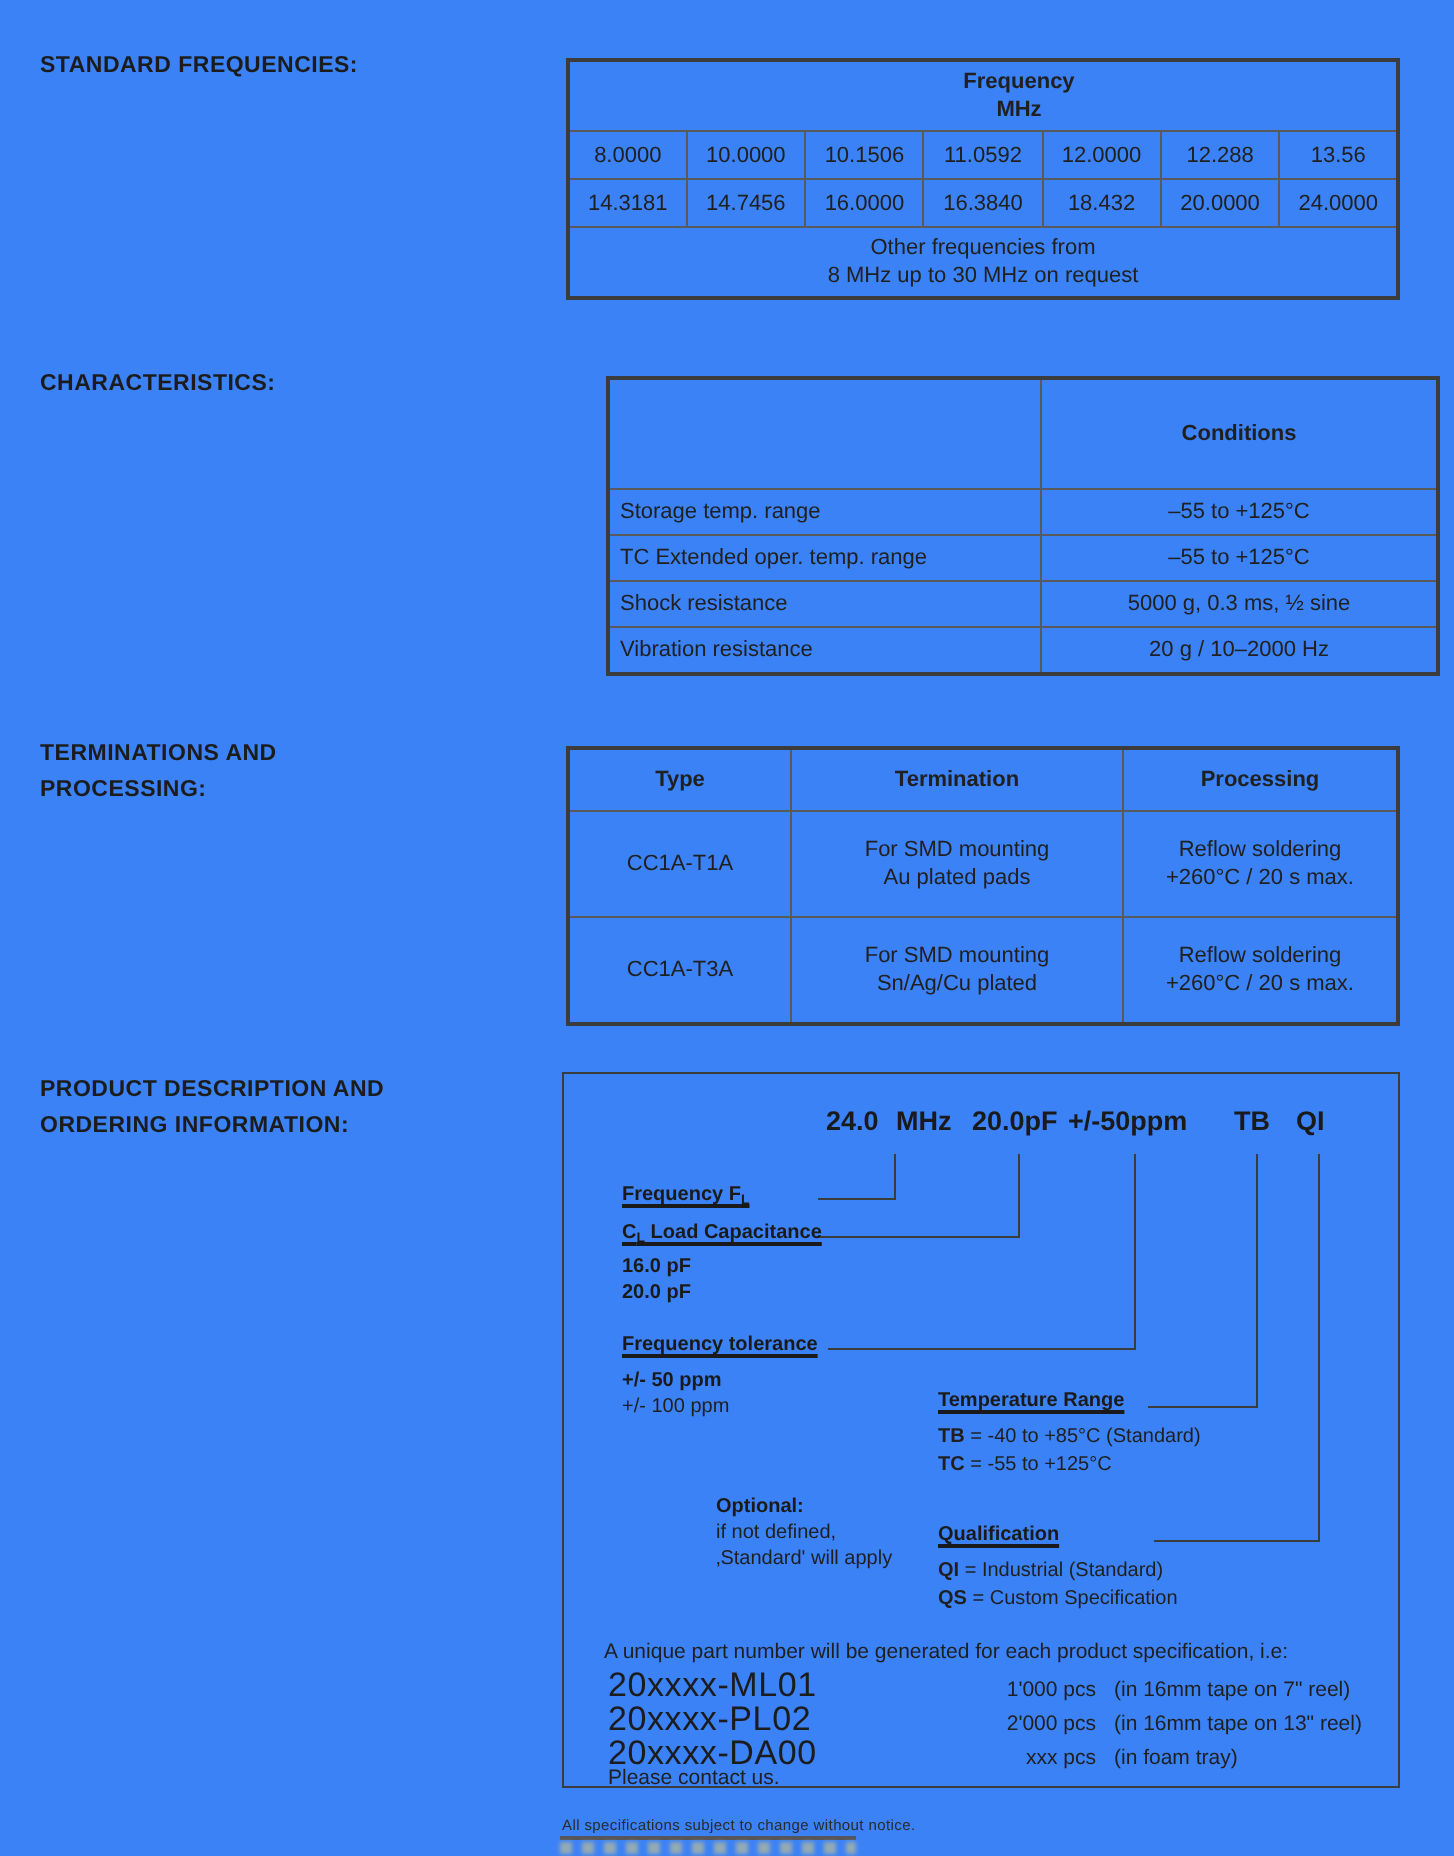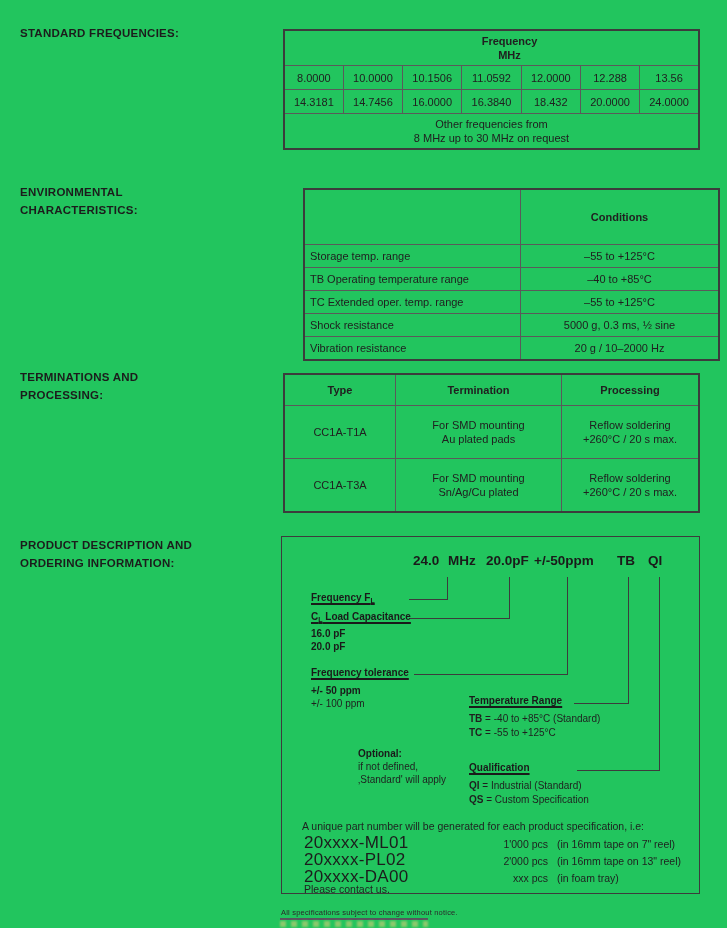--- a/index.html
+++ b/index.html
@@ -1,17 +1,17 @@
 <!DOCTYPE html>
 <html><head>
 <meta charset="utf-8">
 <style>
   html,body{margin:0;padding:0;background:#ffffff;}
   #page{
-    position:relative;width:727px;height:928px;background:#22c55e;
+    position:relative;width:727px;height:928px;background:#3b82f6;
     font-family:"Liberation Sans",sans-serif;color:#1f1f1f;overflow:hidden;
   }
   .abs{position:absolute;}
   .sec-heading{
     font-weight:bold;font-size:11.5px;letter-spacing:.25px;color:#1c1c1c;line-height:18px;
   }
   
   table{border-collapse:collapse;table-layout:fixed;width:100%;}
   .dtable{border:2px solid #3c3c3c;}
   .dtable td,.dtable th{
@@ -59,21 +59,20 @@
   }
 </style>
 </head>
 <body>
 
 <div id="page">
 
   <div class="abs sec-heading" style="left:20px;top:24px;width:250px;">STANDARD FREQUENCIES:</div>
 
   <div class="abs sec-heading" style="left:20px;top:183px;width:250px;">
-    <div>ENVIRONMENTAL</div>
     <div>CHARACTERISTICS:</div>
   </div>
 
   <div class="abs sec-heading" style="left:20px;top:368px;width:250px;">
     <div>TERMINATIONS AND</div>
     <div>PROCESSING:</div>
   </div>
 
   <div class="abs sec-heading" style="left:20px;top:536px;width:260px;">
     <div>PRODUCT DESCRIPTION AND</div>
@@ -120,24 +119,20 @@
   <div class="abs" style="left:283px;top:188px;width:417px;padding-left:20px;">
     <table class="dtable env-table">
       <tbody>
           <tr>
         <td class="hdr" style="width:209px;"></td>
         <td class="hdr">Conditions</td>
       </tr>
       <tr>
         <td class="param">Storage temp. range</td>
         <td>–55 to +125°C</td>
-      </tr>
-      <tr>
-        <td class="param">TB Operating temperature range</td>
-        <td>–40 to +85°C</td>
       </tr>
       <tr>
         <td class="param">TC Extended oper. temp. range</td>
         <td>–55 to +125°C</td>
       </tr>
       <tr>
         <td class="param">Shock resistance</td>
         <td>5000 g, 0.3 ms, ½ sine</td>
       </tr>
       <tr>

